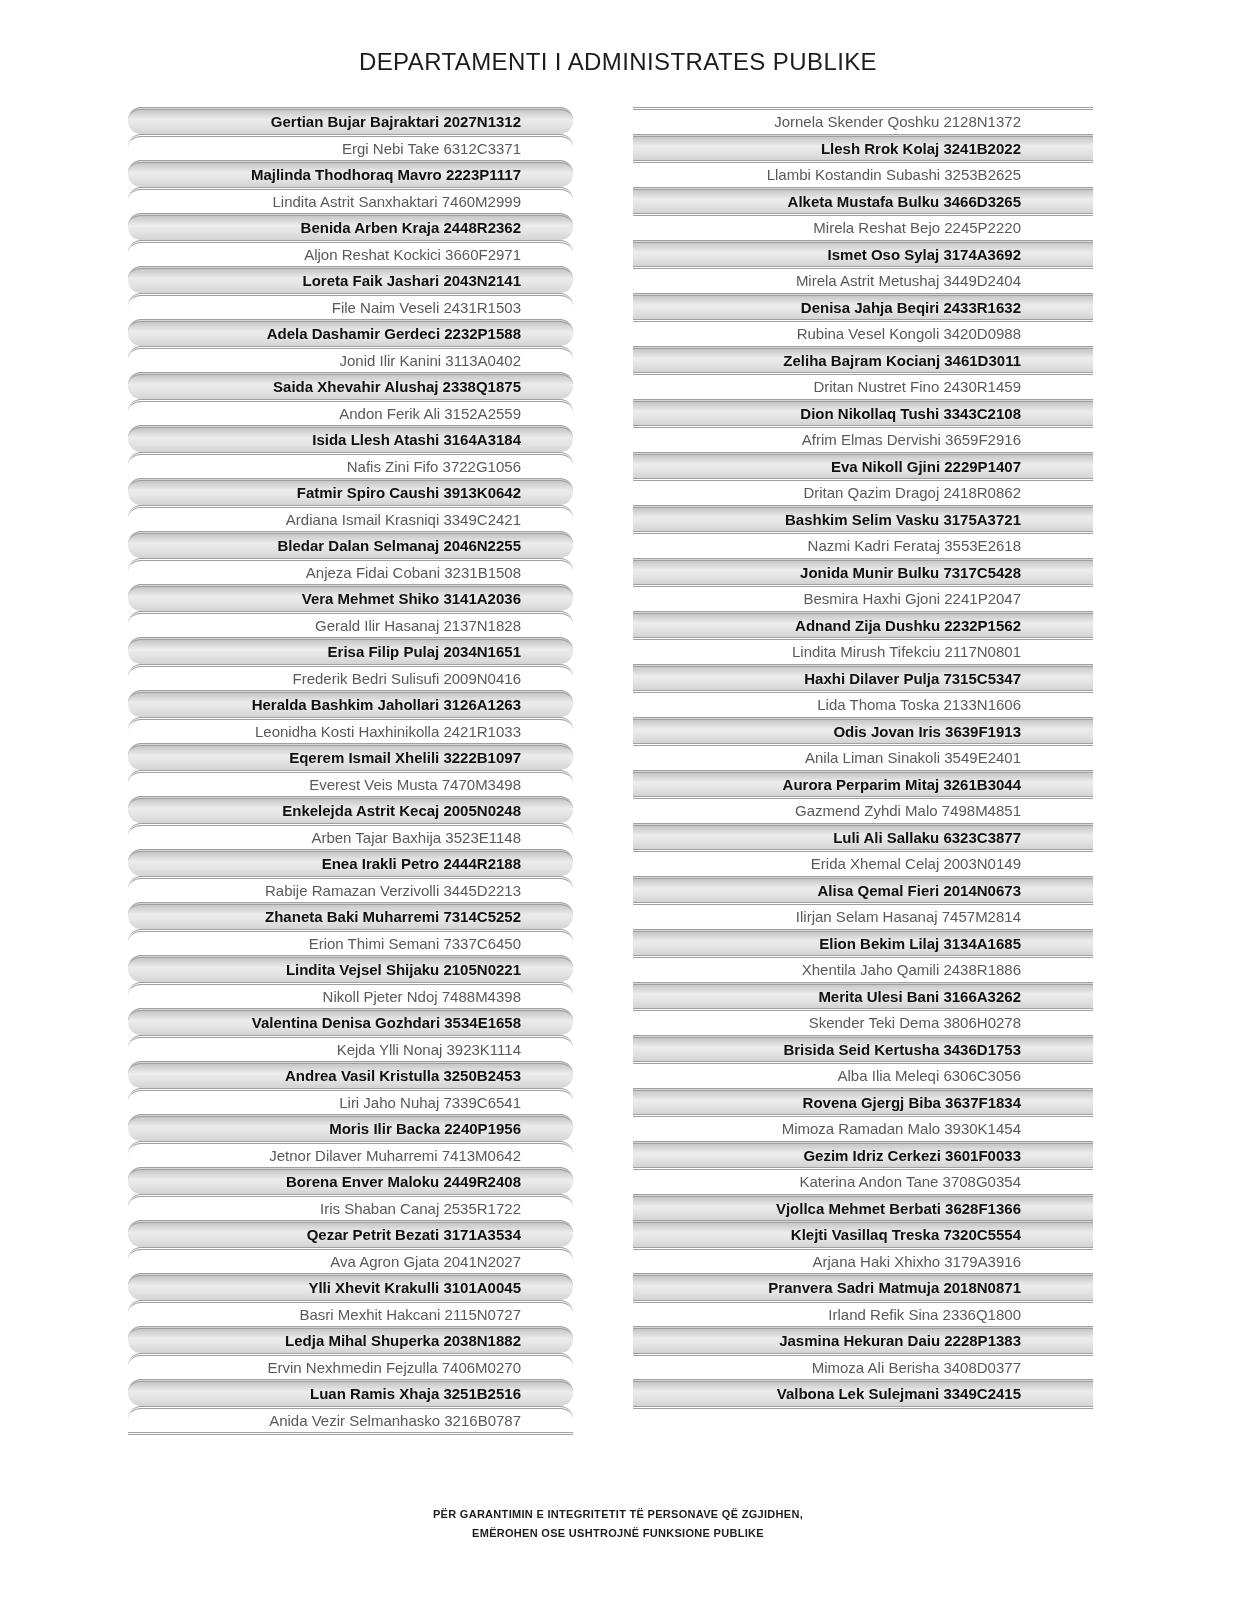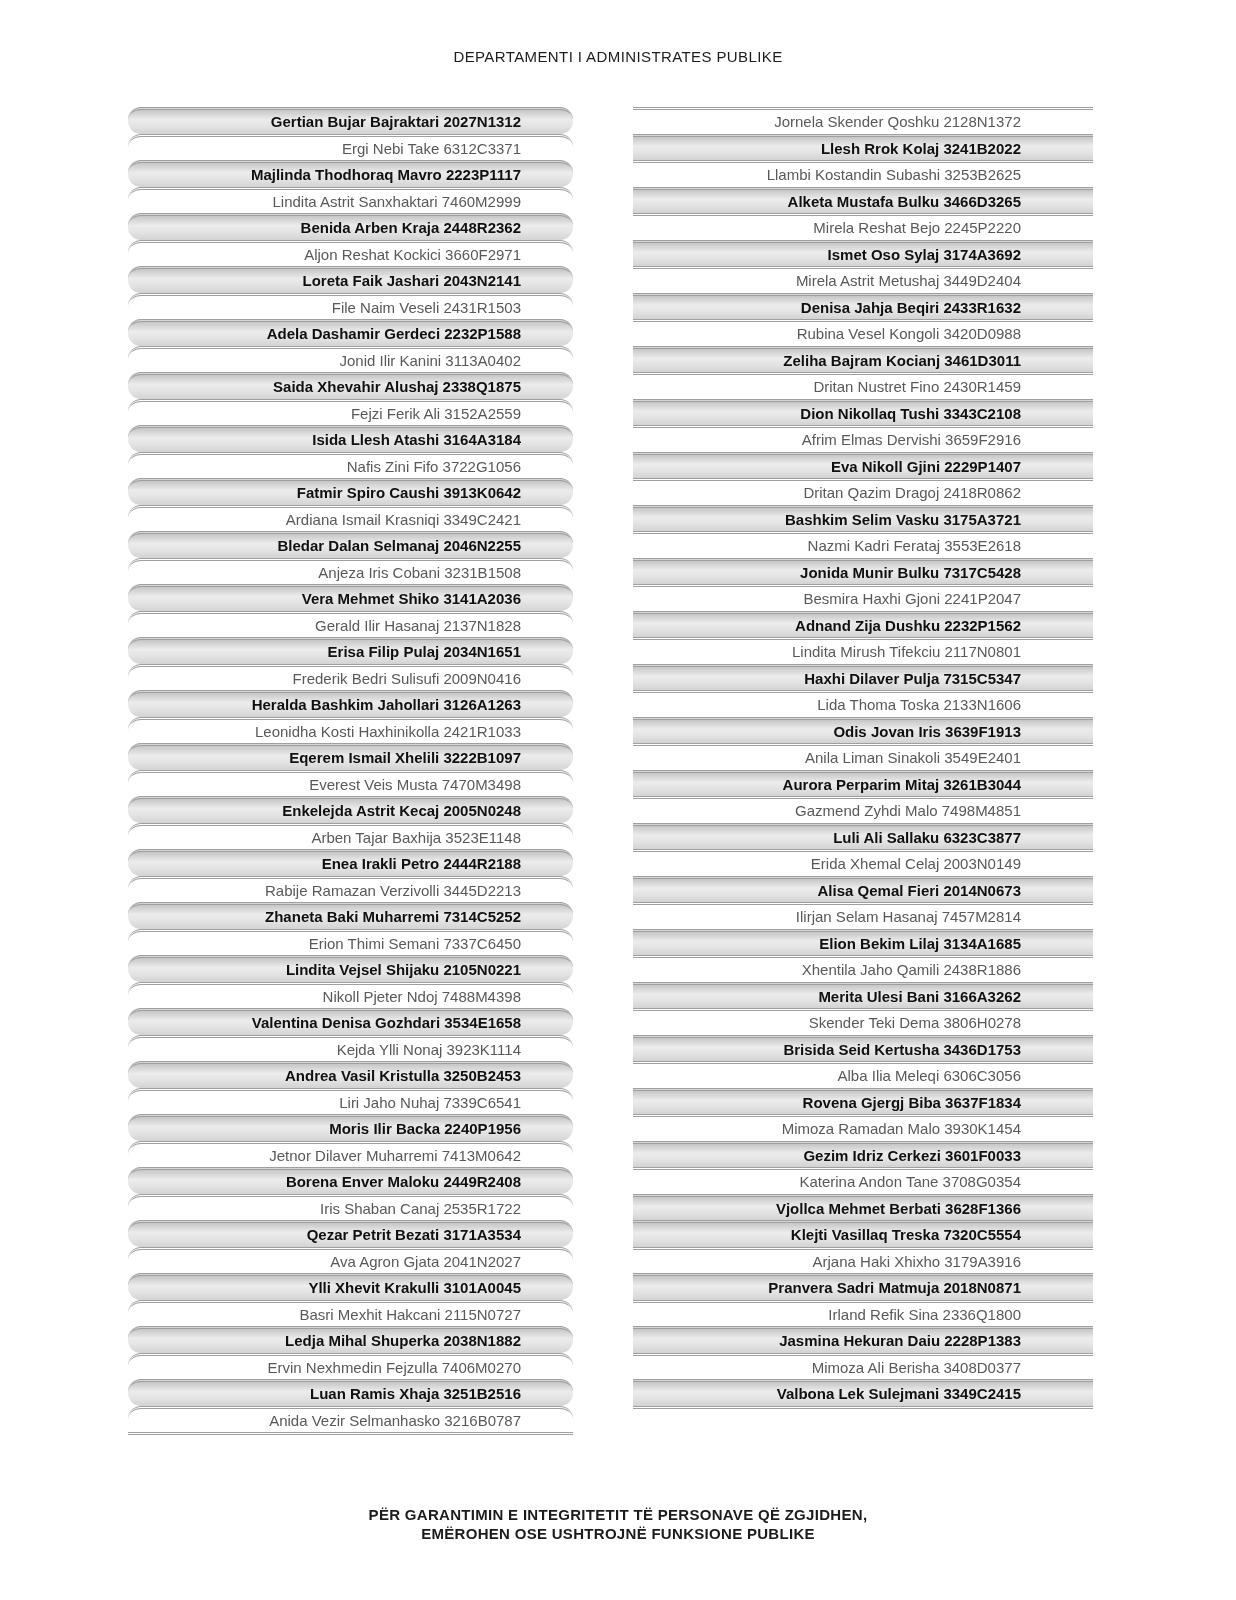--- a/index.html
+++ b/index.html
@@ -10,21 +10,21 @@
     background: #ffffff;
     font-family: "Liberation Sans", sans-serif;
     overflow: hidden;
   }
   .title {
     position: absolute;
     top: 48px;
     left: 0;
     width: 100%;
     text-align: center;
-    font-size: 15px;
+    font-size: 24px;
     letter-spacing: 0.4px;
     color: #1c1c1c;
     font-weight: 400;
   }
   .col {
     position: absolute;
     top: 107px;
     border-bottom: 3px double #9f9f9f;
   }
   .col.left  { left: 128px; width: 445px; }
@@ -50,21 +50,21 @@
     background: #ffffff;
     color: #595959;
   }
   .footer {
     position: absolute;
     top: 1505px;
     left: 0;
     width: 100%;
     text-align: center;
     font-weight: bold;
-    font-size: 15px;
+    font-size: 11px;
     letter-spacing: 0.3px;
     color: #1c1c1c;
     line-height: 19px;
   }
 </style>
 </head>
 <body>
 
 <div class="page">
   <div class="title">DEPARTAMENTI I ADMINISTRATES PUBLIKE</div>
@@ -74,27 +74,27 @@
       <div class="row plain">Ergi Nebi Take 6312C3371</div>
       <div class="row shaded">Majlinda Thodhoraq Mavro 2223P1117</div>
       <div class="row plain">Lindita Astrit Sanxhaktari 7460M2999</div>
       <div class="row shaded">Benida Arben Kraja 2448R2362</div>
       <div class="row plain">Aljon Reshat Kockici 3660F2971</div>
       <div class="row shaded">Loreta Faik Jashari 2043N2141</div>
       <div class="row plain">File Naim Veseli 2431R1503</div>
       <div class="row shaded">Adela Dashamir Gerdeci 2232P1588</div>
       <div class="row plain">Jonid Ilir Kanini 3113A0402</div>
       <div class="row shaded">Saida Xhevahir Alushaj 2338Q1875</div>
-      <div class="row plain">Fejzi Ferik Ali 3152A2559</div>
+      <div class="row plain">Andon Ferik Ali 3152A2559</div>
       <div class="row shaded">Isida Llesh Atashi 3164A3184</div>
       <div class="row plain">Nafis Zini Fifo 3722G1056</div>
       <div class="row shaded">Fatmir Spiro Caushi 3913K0642</div>
       <div class="row plain">Ardiana Ismail Krasniqi 3349C2421</div>
       <div class="row shaded">Bledar Dalan Selmanaj 2046N2255</div>
-      <div class="row plain">Anjeza Iris Cobani 3231B1508</div>
+      <div class="row plain">Anjeza Fidai Cobani 3231B1508</div>
       <div class="row shaded">Vera Mehmet Shiko 3141A2036</div>
       <div class="row plain">Gerald Ilir Hasanaj 2137N1828</div>
       <div class="row shaded">Erisa Filip Pulaj 2034N1651</div>
       <div class="row plain">Frederik Bedri Sulisufi 2009N0416</div>
       <div class="row shaded">Heralda Bashkim Jahollari 3126A1263</div>
       <div class="row plain">Leonidha Kosti Haxhinikolla 2421R1033</div>
       <div class="row shaded">Eqerem Ismail Xhelili 3222B1097</div>
       <div class="row plain">Everest Veis Musta 7470M3498</div>
       <div class="row shaded">Enkelejda Astrit Kecaj 2005N0248</div>
       <div class="row plain">Arben Tajar Baxhija 3523E1148</div>

